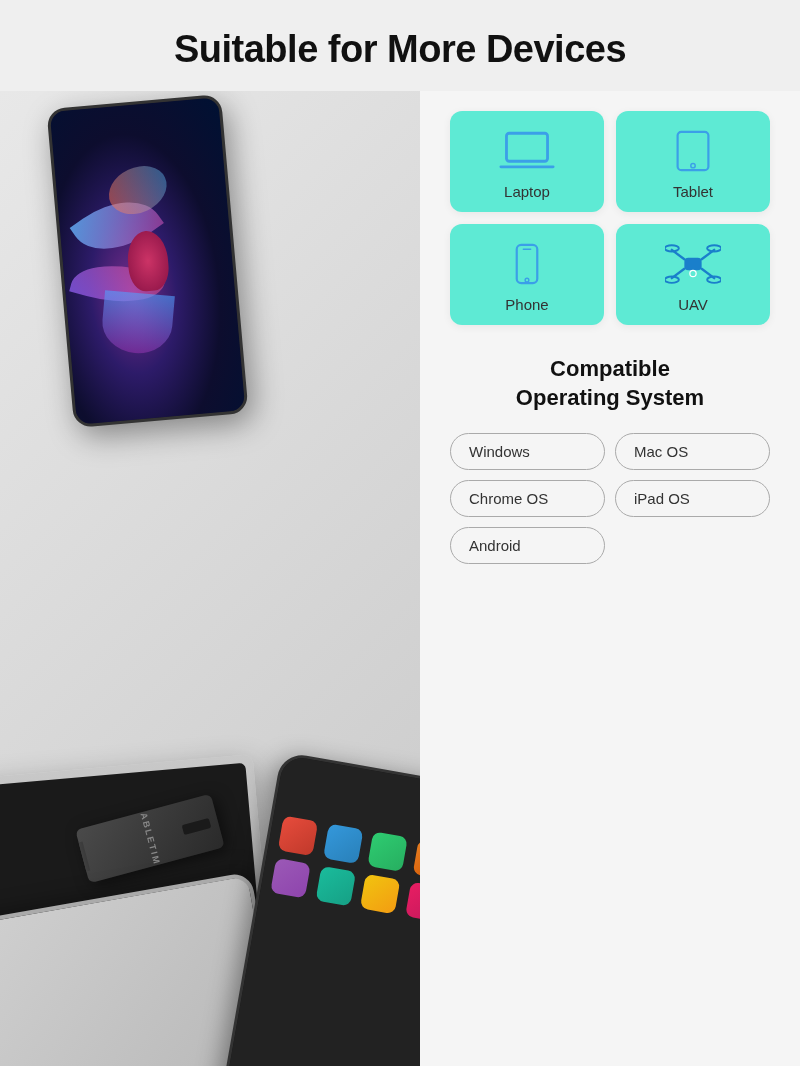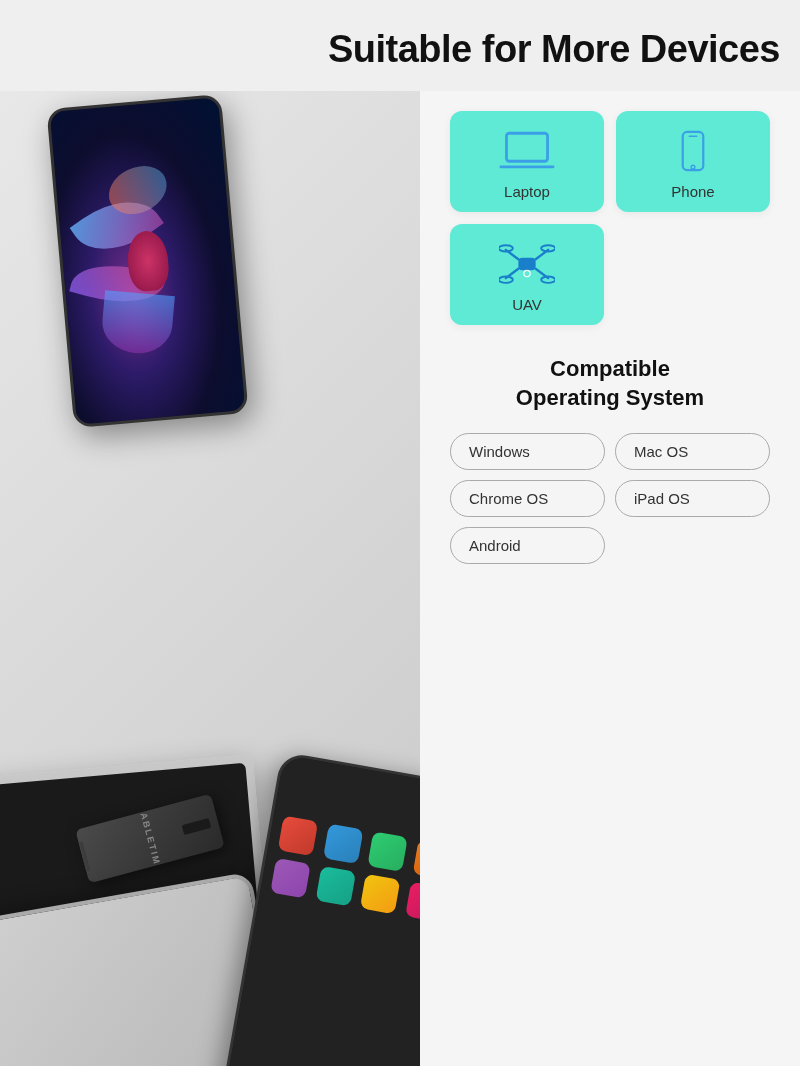--- a/index.html
+++ b/index.html
@@ -27,21 +27,20 @@
       background: #efefef;
       position: relative;
       z-index: 2;
     }
 
     .header h1 {
       font-size: 38px;
       font-weight: 900;
       color: #111;
       letter-spacing: -0.5px;
-      text-align: right;
     }
 
     
     .main {
       display: flex;
       flex: 1;
       position: relative;
     }
 
     
@@ -399,20 +398,29 @@
         <div class="device-card">
           <div class="device-icon">
             <svg viewBox="0 0 60 46" fill="none" xmlns="http://www.w3.org/2000/svg">
               <rect x="8" y="4" width="44" height="30" rx="3" stroke="#3b9fe8" stroke-width="3" fill="none"></rect>
               <line x1="2" y1="40" x2="58" y2="40" stroke="#3b9fe8" stroke-width="3" stroke-linecap="round"></line>
             </svg>
           </div>
           <span class="device-label">Laptop</span>
         </div>
 
+        <div class="device-card">
+          <div class="device-icon">
+            <svg viewBox="0 0 50 60" fill="none" xmlns="http://www.w3.org/2000/svg">
+              <rect x="4" y="4" width="42" height="52" rx="5" stroke="#3b9fe8" stroke-width="3" fill="none"></rect>
+              <circle cx="25" cy="50" r="3" stroke="#3b9fe8" stroke-width="2" fill="none"></circle>
+            </svg>
+          </div>
+          <span class="device-label">Tablet</span>
+        </div>
 
         <div class="device-card">
           <div class="device-icon">
             <svg viewBox="0 0 36 60" fill="none" xmlns="http://www.w3.org/2000/svg">
               <rect x="4" y="4" width="28" height="52" rx="6" stroke="#3b9fe8" stroke-width="3" fill="none"></rect>
               <circle cx="18" cy="52" r="2.5" stroke="#3b9fe8" stroke-width="2" fill="none"></circle>
               <line x1="13" y1="10" x2="23" y2="10" stroke="#3b9fe8" stroke-width="2" stroke-linecap="round"></line>
             </svg>
           </div>
           <span class="device-label">Phone</span>

